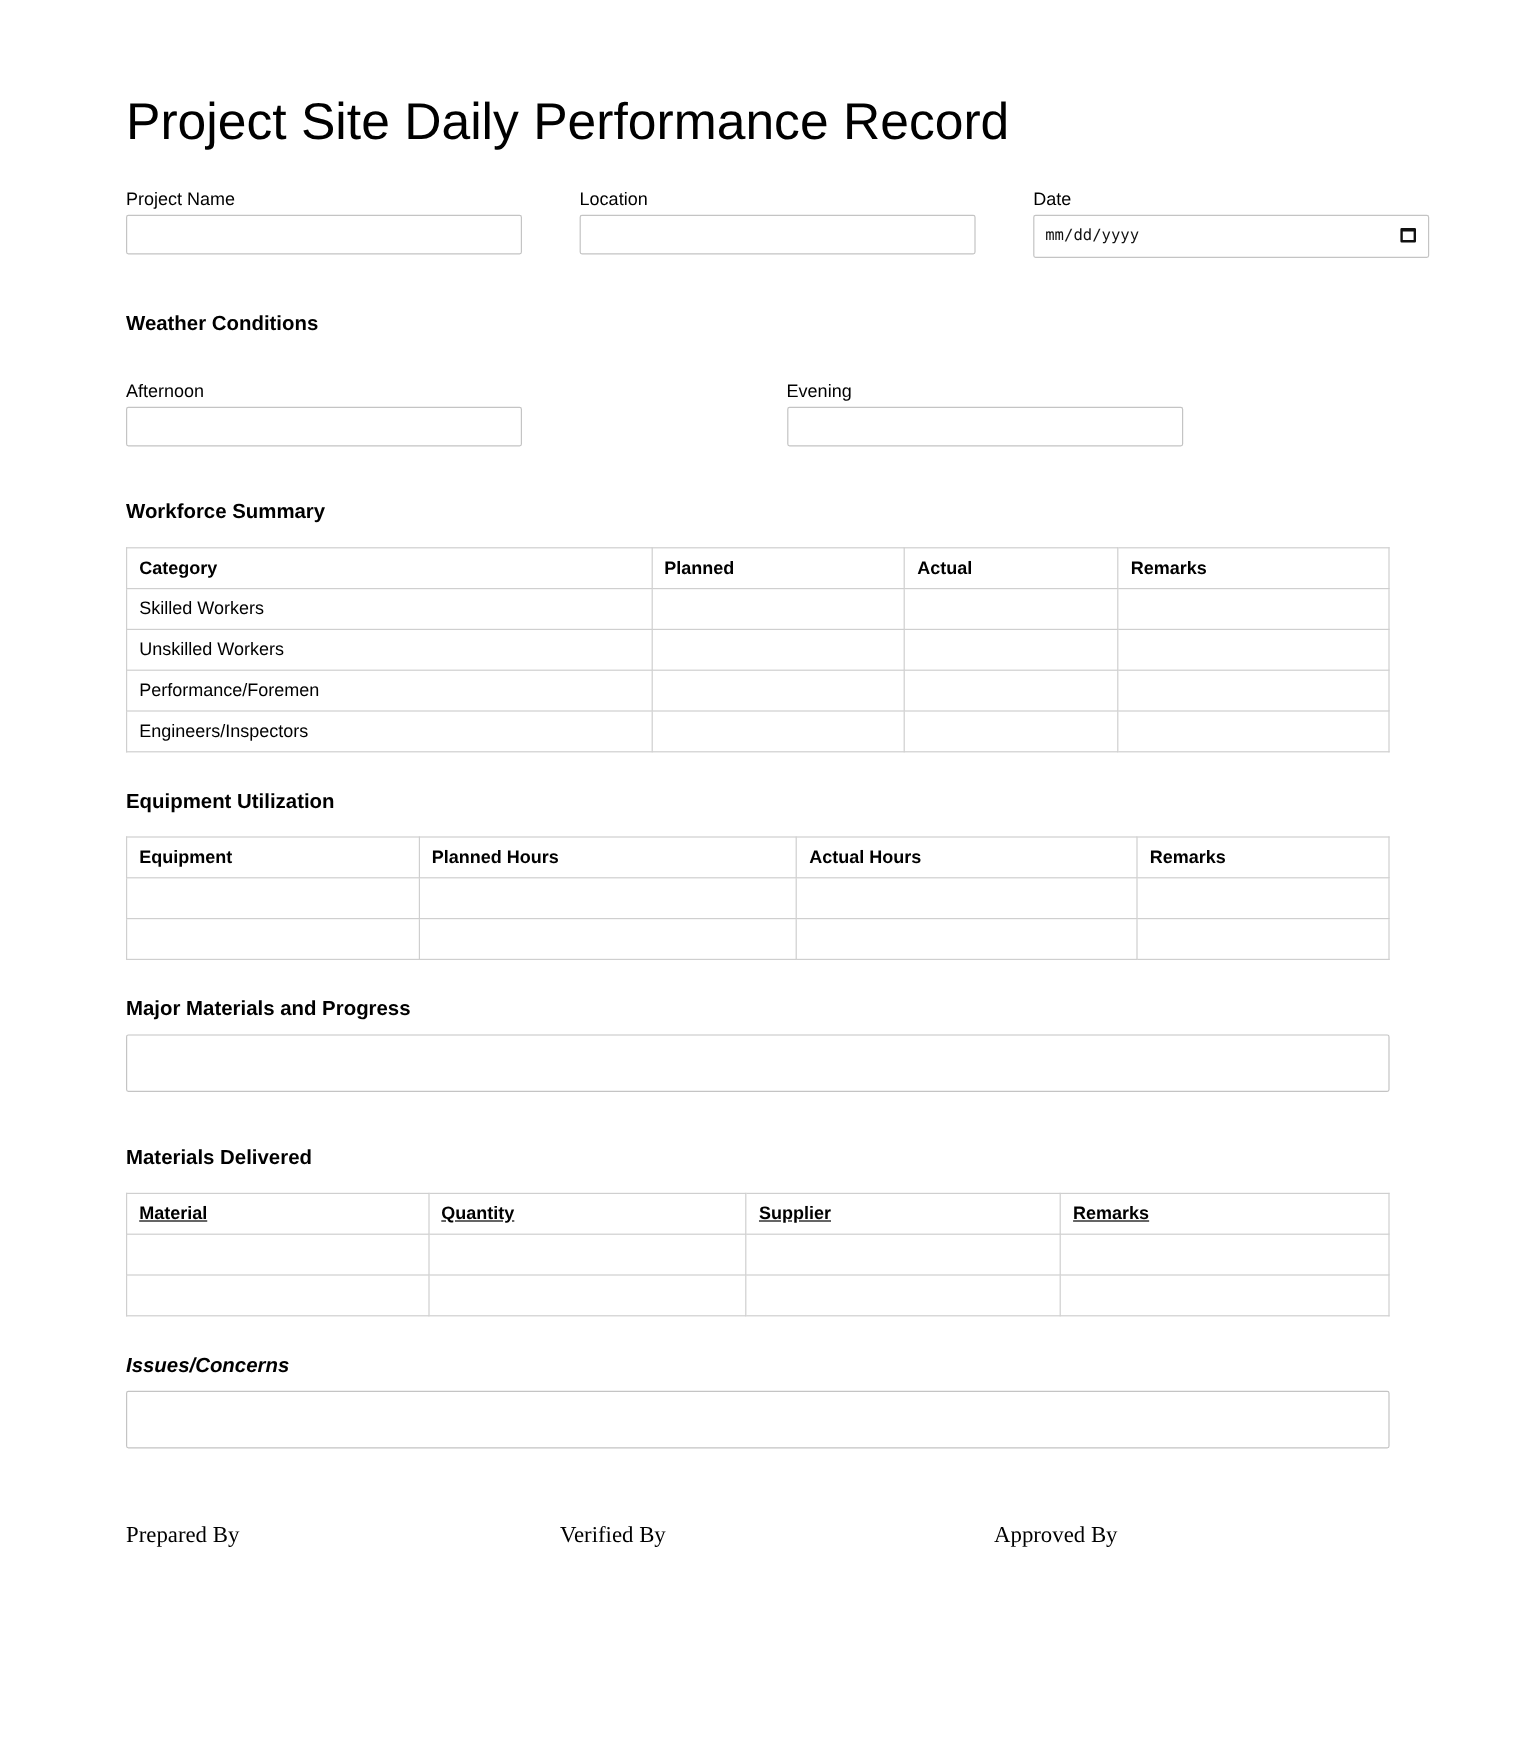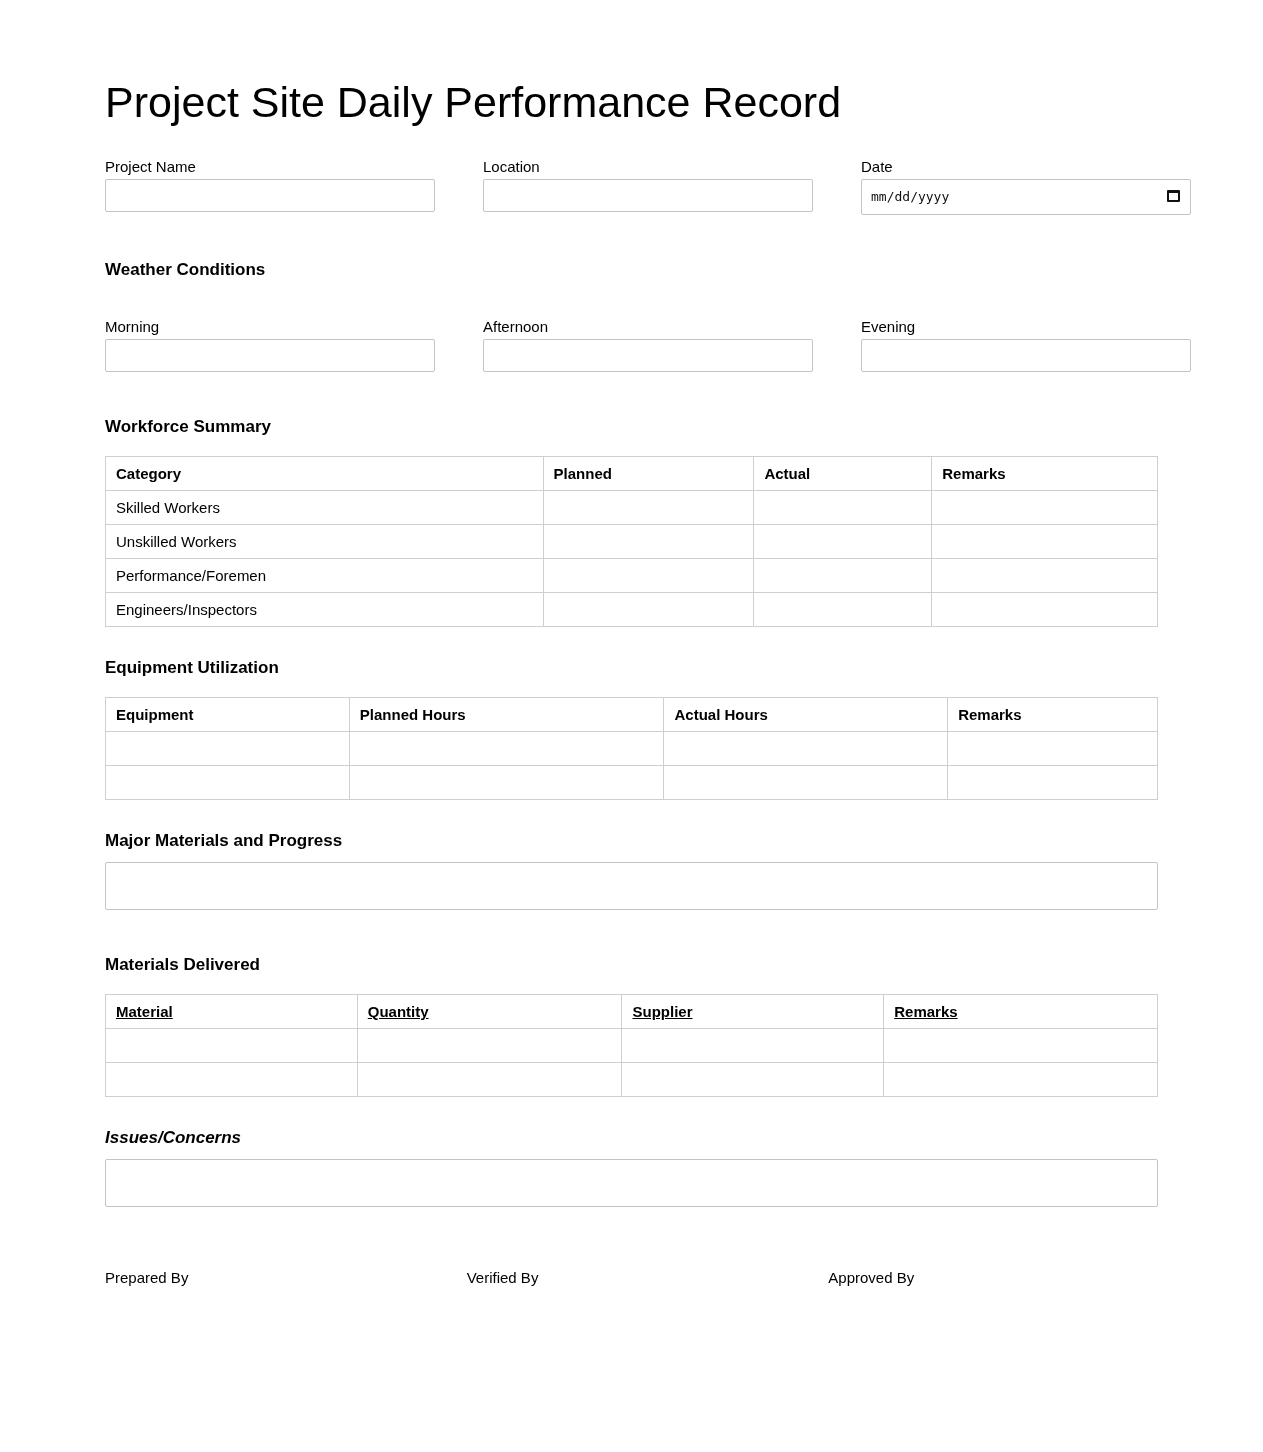--- a/index.html
+++ b/index.html
@@ -102,21 +102,22 @@
       border: 1px solid #c4c4c4;
       border-radius: 2px;
       background: #fff;
     }
     .sig-row {
       position: absolute;
       left: 0; top: 1269px;
       width: 1053px;
       display: flex;
       gap: 32px;
-      font-size: 15px;
+      font-size: 19px;
+      font-family: Liberation Serif, serif;
     }
     .sig-row span { flex: 1; }
   </style>
 </head>
 <body>
 
 <div class="page">
 
   <h1>Project Site Daily Performance Record</h1>
 
@@ -133,24 +134,20 @@
       <label>Date</label>
       <div class="date-box">
         <span>mm/dd/yyyy</span>
         <span class="cal-icon"></span>
       </div>
     </div>
   </div>
 
   <h2 class="section-title" style="top:260px;">Weather Conditions</h2>
   <div class="row3" style="top:318px;">
-    <div class="field">
-      <label>Morning</label>
-      <input type="text" value="" style="">
-    </div>
     <div class="field">
       <label>Afternoon</label>
       <input type="text" value="" style="">
     </div>
     <div class="field">
       <label>Evening</label>
       <input type="text" value="" style="">
     </div>
   </div>
 

